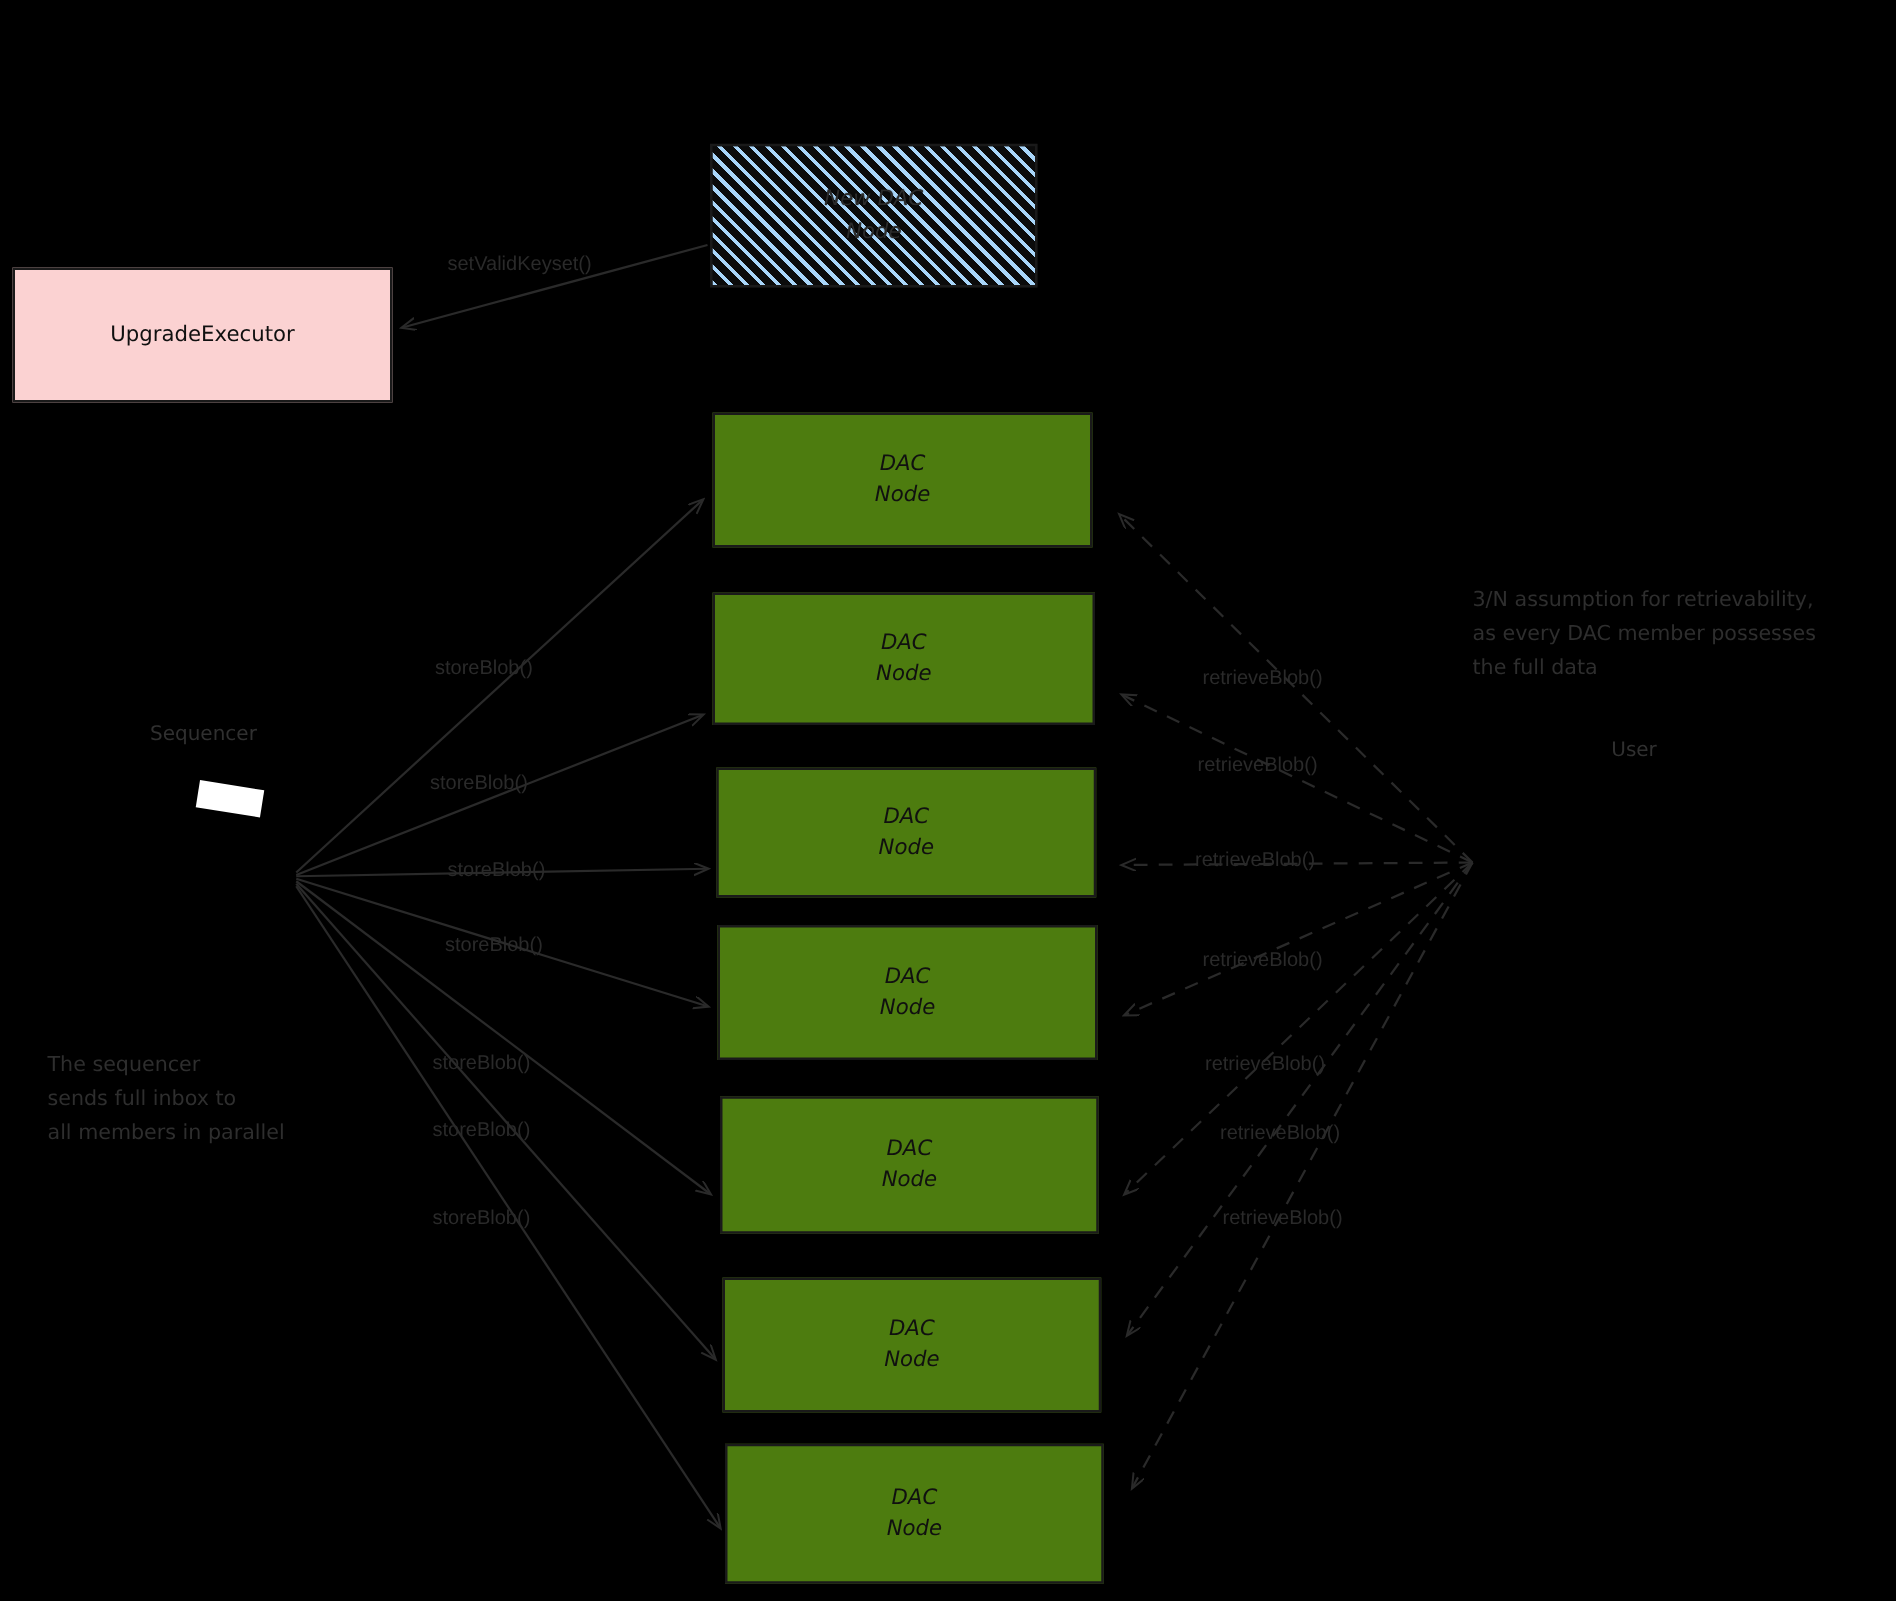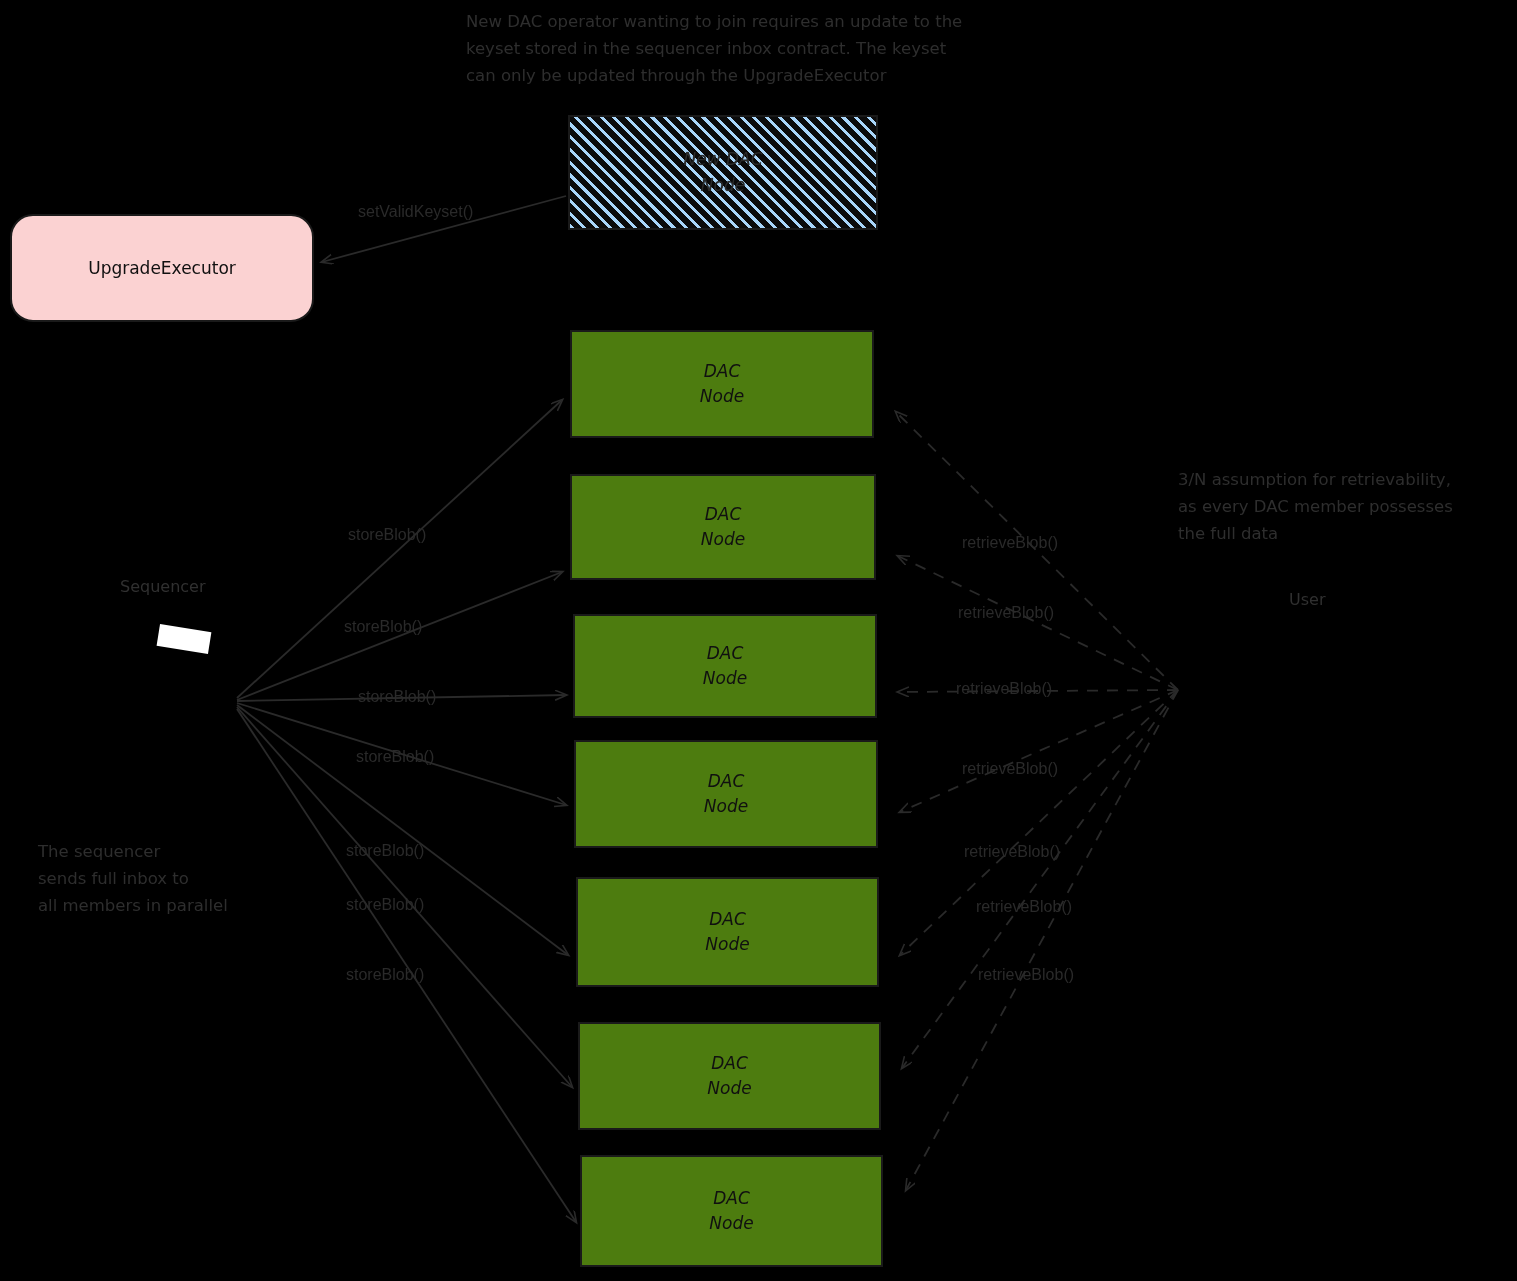--- a/index.html
+++ b/index.html
@@ -109,43 +109,40 @@
       <path d="M1178,690 L896,412" fill="none" stroke="#2a2a2a" stroke-width="1.8" stroke-dasharray="11 9" marker-end="url(#ahd)"></path>
       <path d="M1178,690 L898,556" fill="none" stroke="#2a2a2a" stroke-width="1.8" stroke-dasharray="11 9" marker-end="url(#ahd)"></path>
       <path d="M1178,690 L898,692" fill="none" stroke="#2a2a2a" stroke-width="1.8" stroke-dasharray="11 9" marker-end="url(#ahd)"></path>
       <path d="M1178,690 L900,812" fill="none" stroke="#2a2a2a" stroke-width="1.8" stroke-dasharray="11 9" marker-end="url(#ahd)"></path>
       <path d="M1178,690 L900,955" fill="none" stroke="#2a2a2a" stroke-width="1.8" stroke-dasharray="11 9" marker-end="url(#ahd)"></path>
       <path d="M1178,690 L902,1068" fill="none" stroke="#2a2a2a" stroke-width="1.8" stroke-dasharray="11 9" marker-end="url(#ahd)"></path>
       <path d="M1178,690 L906,1190" fill="none" stroke="#2a2a2a" stroke-width="1.8" stroke-dasharray="11 9" marker-end="url(#ahd)"></path>
     </g>
   </svg>
 
-  <div class="note" style="left:466px;top:8px;width:640px;">New DAC operator wanting to join requires an update to the
-keyset stored in the sequencer inbox contract. The keyset
-can only be updated through the UpgradeExecutor</div>
 
   <div class="note" style="left:1178px;top:466px;width:330px;">3/N assumption for retrievability,
 as every DAC member possesses
 the full data</div>
 
   <div class="note" style="left:38px;top:838px;width:250px;">The sequencer
 sends full inbox to
 all members in parallel</div>
 
   <div class="actor-label" style="left:120px;top:577px;">Sequencer</div>
   <div class="seq-icon" style="left:158px;top:628px;width:52px;height:22px;"></div>
 
   <div class="actor-label" style="left:1289px;top:590px;">User</div>
 
-  <div class="new-node-box" style="left:568px;top:115px;width:310px;height:115px;">
+  <div class="new-node-box" style="left:568px;top:115px;width:262px;height:115px;">
     <span>New DAC</span>
     <span>Node</span>
   </div>
 
-  <div class="exec-box" style="left:10px;top:214px;width:304px;height:108px;border-radius:23px;">
+  <div class="exec-box" style="left:10px;top:214px;width:304px;height:108px;">
     <span>UpgradeExecutor</span>
   </div>
 
   <div class="node-box" style="left:570px;top:330px;width:304px;height:108px;">
     <span>DAC</span>
     <span>Node</span>
   </div>
 
   <div class="node-box" style="left:570px;top:474px;width:306px;height:106px;">
     <span>DAC</span>

